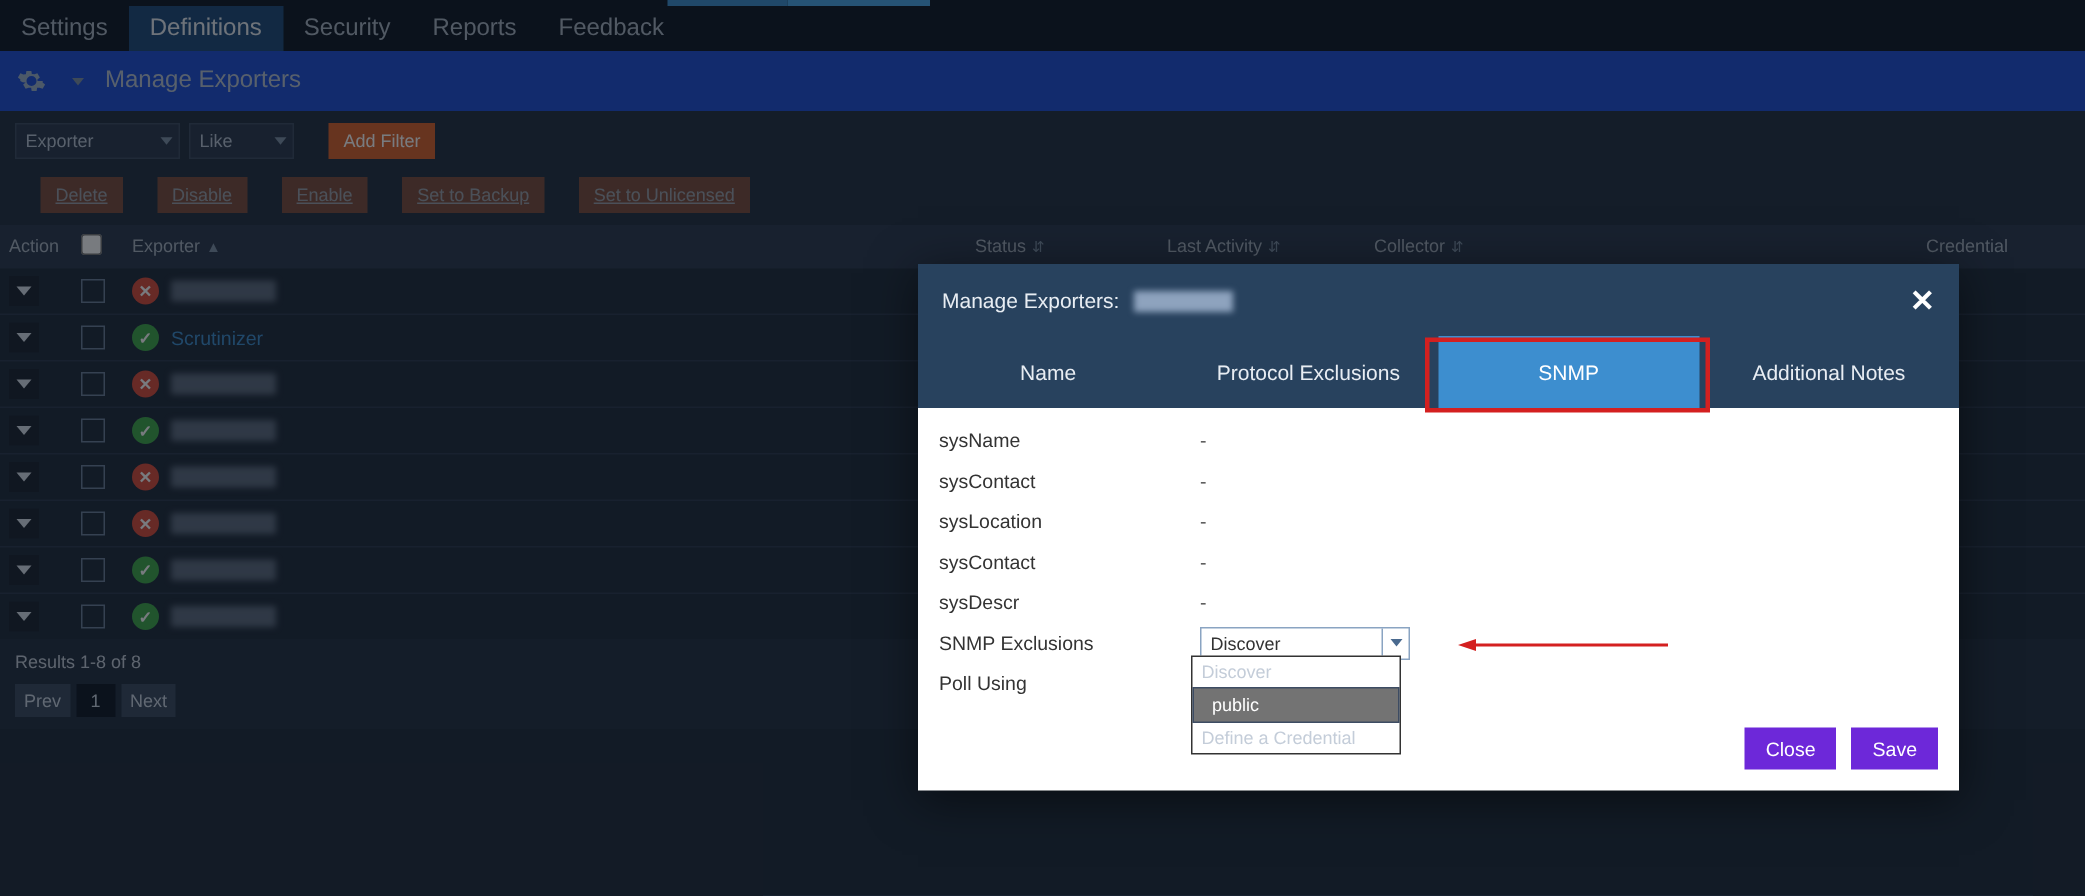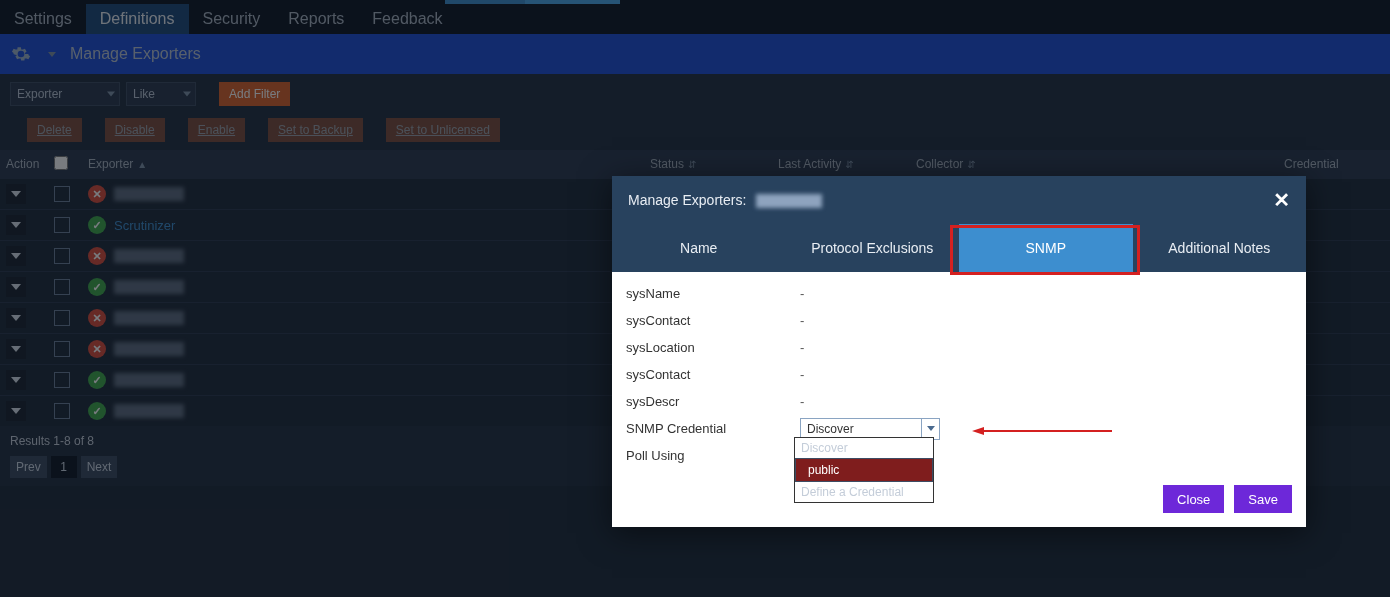--- a/index.html
+++ b/index.html
@@ -74,21 +74,21 @@
   .fldrow{ display:flex; align-items:center; height:27px; padding:0 14px;}
   .fldlabel{ width:174px; color:#333;}
   .fldval{ color:#555;}
 
   .credsel{ position:relative; width:140px; height:22px; border:1px solid #8aa4c2; background:#fff; display:flex;align-items:center; padding:0 20px 0 6px; font-size:12px; color:#333;}
   .credsel .dd{ position:absolute; right:0; top:0; bottom:0; width:18px; border-left:1px solid #8aa4c2; display:flex;align-items:center;justify-content:center;}
   .credsel .dd .tri2{width:0;height:0;border-left:4px solid transparent;border-right:4px solid transparent;border-top:5px solid #4a6a8f;}
 
   .dropdown-list{ position:absolute; left:794px; top:437px; width:140px; background:#fff; border:1px solid #333; font-size:12px; z-index:60;}
   .dropdown-list .opt{ padding:3px 6px; cursor:pointer;}
-  .dropdown-list .opt.sel{ background:#7f1d1d; color:#fff;padding-left:12px;}
+  .dropdown-list .opt.sel{ background:#737373; color:#fff;padding-left:12px;}
 
   .mfoot{ display:flex; justify-content:flex-end; gap:10px; padding:10px 14px 14px;}
   .mbtn{ height:28px; padding:0 14px; background:#6d28d9; color:#fff; border:none; font-size:13px; cursor:pointer;}
 
   
   .arrow-annot{ position:absolute; left:972px; top:422px; width:142px; height:10px; z-index:55; pointer-events:none;}
   .arrow-annot svg{width:100%;height:100%;}
 </style>
 </head>
 <body>
@@ -333,21 +333,21 @@
       </div>
     <div class="fldrow">
         <div class="fldlabel">sysContact</div>
         <div class="fldval">-</div>
       </div>
     <div class="fldrow">
         <div class="fldlabel">sysDescr</div>
         <div class="fldval">-</div>
       </div>
     <div class="fldrow">
-      <div class="fldlabel">SNMP Credential</div>
+      <div class="fldlabel">SNMP Exclusions</div>
       <div class="credsel">
         <span>Discover</span>
         <span class="dd">
             <span class="tri2"></span>
           </span>
       </div>
     </div>
     <div class="fldrow">
         <div class="fldlabel">Poll Using</div>
         <div class="fldval"></div>

